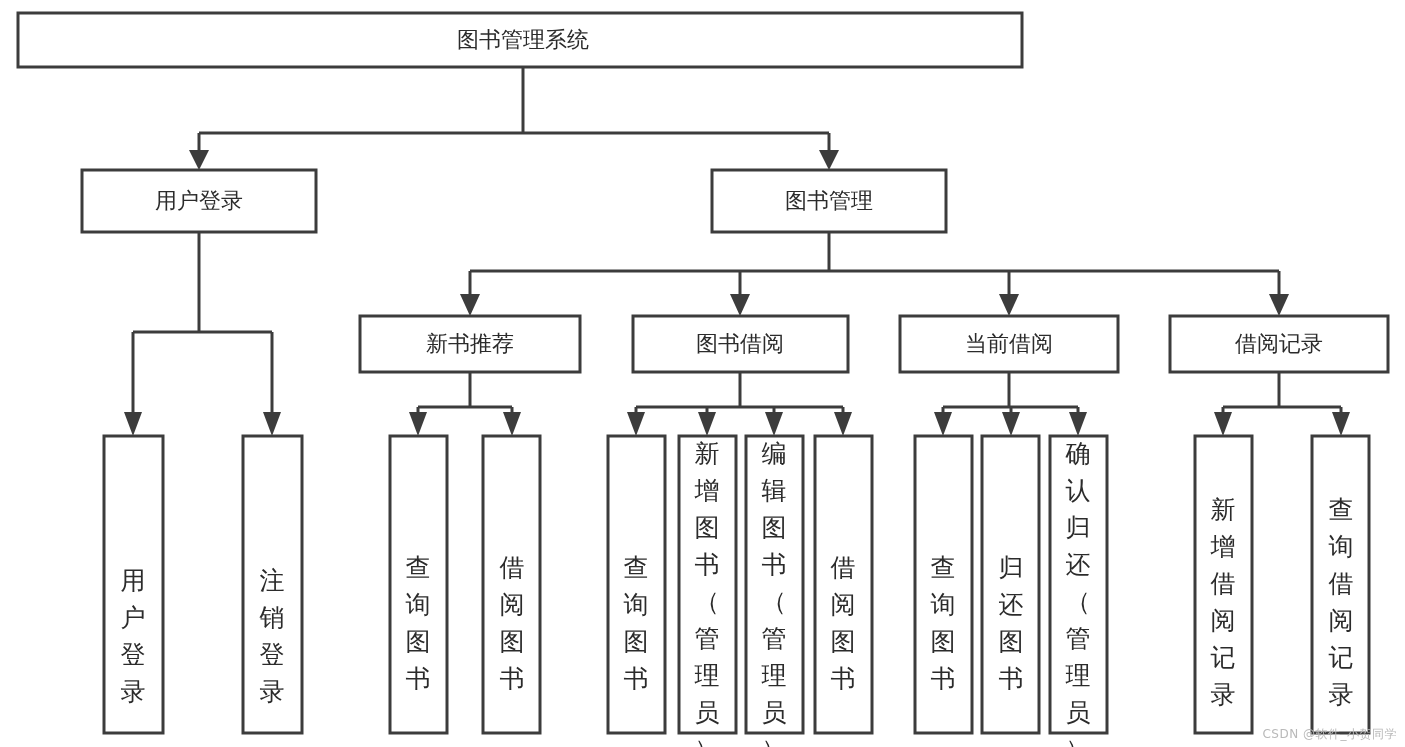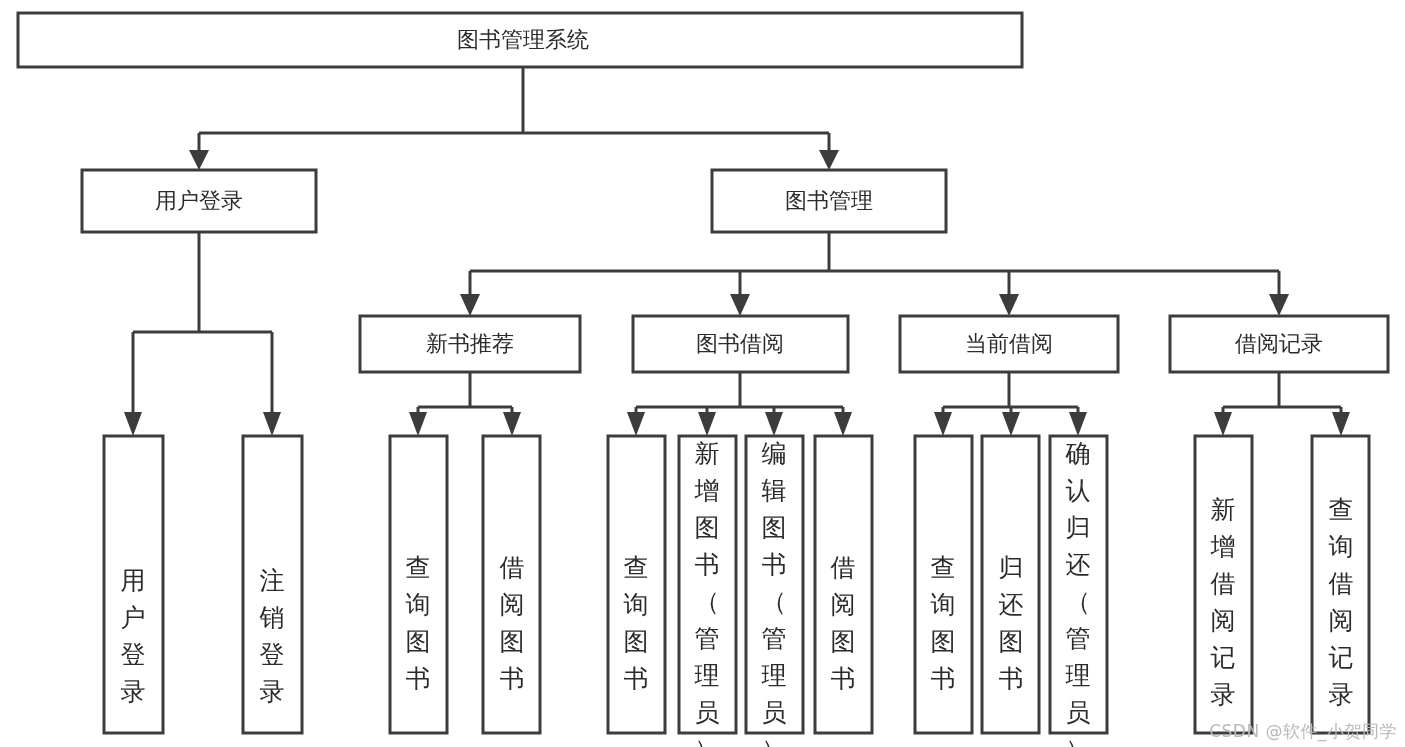--- a/index.html
+++ b/index.html
@@ -47,21 +47,21 @@
   .node-label-v {
     fill: #2b2b2b;
     font-size: 25px;
     font-family: "DejaVu Sans", "Liberation Sans", sans-serif;
   }
   .watermark {
     position: absolute;
     right: 8px;
     bottom: 4px;
     color: #b9b9b9;
-    font-size: 17px;
+    font-size: 12px;
     letter-spacing: 0.5px;
     font-family: "DejaVu Sans", "Liberation Sans", sans-serif;
     white-space: nowrap;
     pointer-events: none;
   }
 </style>
 </head>
 <body>
 
 <svg id="diagram" viewBox="0 0 1405 747">

